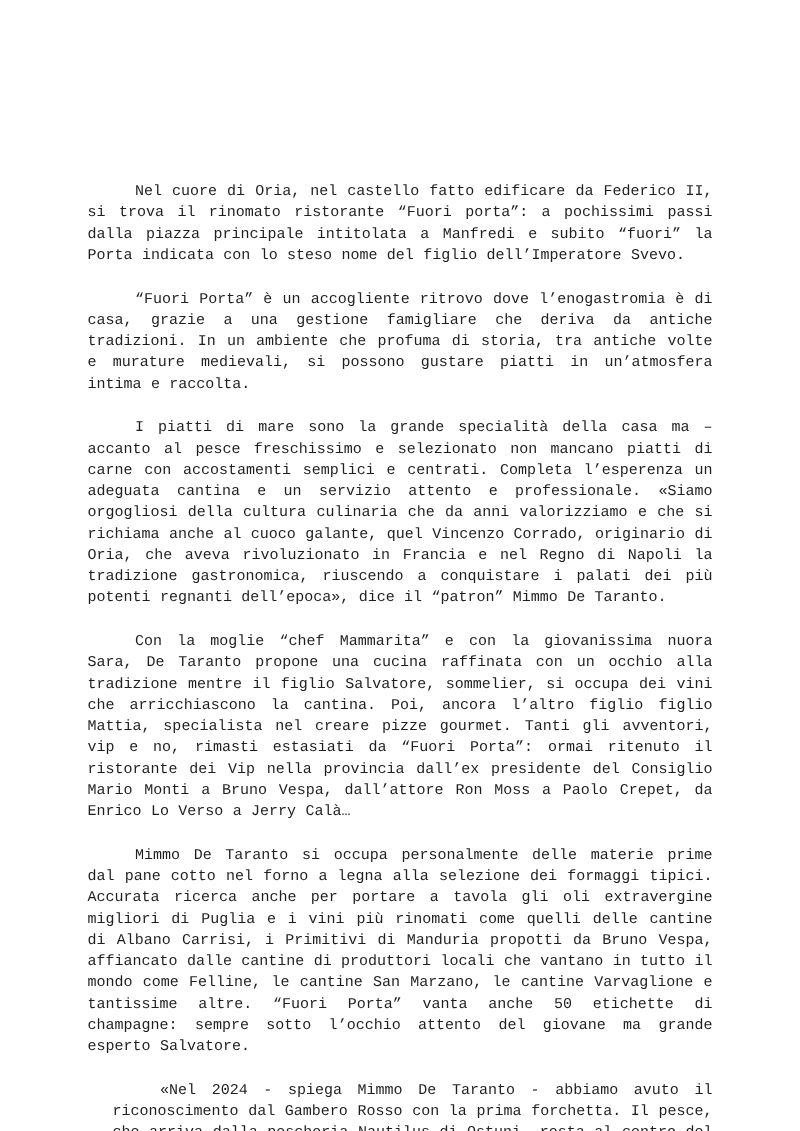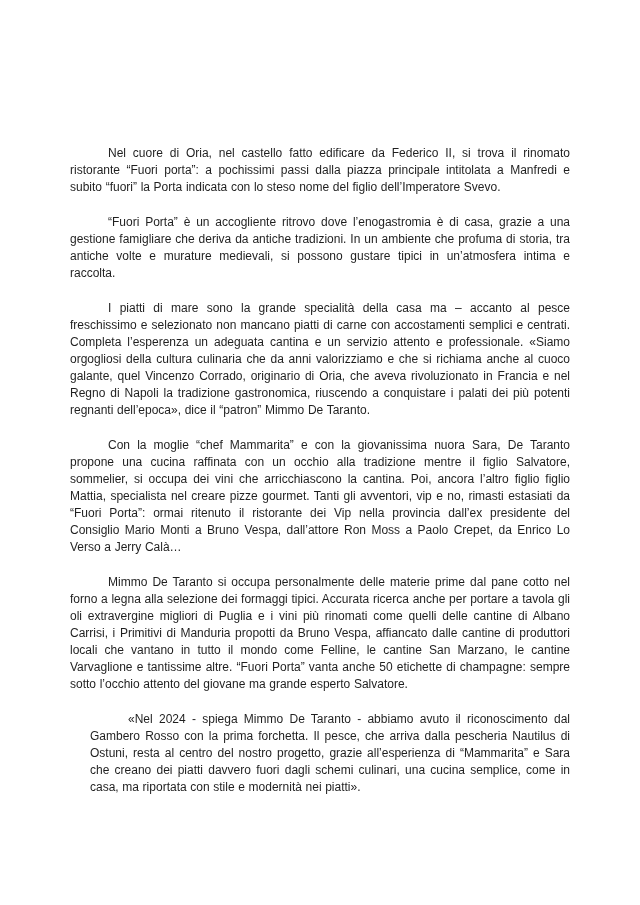--- a/index.html
+++ b/index.html
@@ -8,21 +8,21 @@
     background: #ffffff;
   }
   .page {
     position: relative;
     width: 640px;
     height: 905px;
     background: #ffffff;
     overflow: hidden;
     box-sizing: border-box;
     padding: 145px 70px 0 70px;
-    font-family: Liberation Sans, sans-serif;
+    font-family: Liberation Mono, monospace;
   }
   .article-body {
     width: 500px;
   }
   .paragraph {
     margin: 0 0 18px 0;
     font-size: 12px;
     line-height: 17px;
     font-weight: 400;
     color: #1f1f1f;
@@ -36,19 +36,19 @@
     margin-bottom: 0;
     margin-left: 20px;
   }
 </style>
 </head>
 <body>
 
 <div class="page">
   <div class="article-body">
     <p class="paragraph">Nel cuore di Oria, nel castello fatto edificare da Federico II, si trova il rinomato ristorante “Fuori porta”: a pochissimi passi dalla piazza principale intitolata a Manfredi e subito “fuori” la Porta indicata con lo steso nome del figlio dell’Imperatore Svevo.</p>
-    <p class="paragraph">“Fuori Porta” è un accogliente ritrovo dove l’enogastromia è di casa, grazie a una gestione famigliare che deriva da antiche tradizioni. In un ambiente che profuma di storia, tra antiche volte e murature medievali, si possono gustare tipici in un’atmosfera intima e raccolta.</p>
+    <p class="paragraph">“Fuori Porta” è un accogliente ritrovo dove l’enogastromia è di casa, grazie a una gestione famigliare che deriva da antiche tradizioni. In un ambiente che profuma di storia, tra antiche volte e murature medievali, si possono gustare piatti in un’atmosfera intima e raccolta.</p>
     <p class="paragraph">I piatti di mare sono la grande specialità della casa ma – accanto al pesce freschissimo e selezionato non mancano piatti di carne con accostamenti semplici e centrati. Completa l’esperenza un adeguata cantina e un servizio attento e professionale. «Siamo orgogliosi della cultura culinaria che da anni valorizziamo e che si richiama anche al cuoco galante, quel Vincenzo Corrado, originario di Oria, che aveva rivoluzionato in Francia e nel Regno di Napoli la tradizione gastronomica, riuscendo a conquistare i palati dei più potenti regnanti dell’epoca», dice il “patron” Mimmo De Taranto.</p>
     <p class="paragraph">Con la moglie “chef Mammarita” e con la giovanissima nuora Sara, De Taranto propone una cucina raffinata con un occhio alla tradizione mentre il figlio Salvatore, sommelier, si occupa dei vini che arricchiascono la cantina. Poi, ancora l’altro figlio figlio Mattia, specialista nel creare pizze gourmet. Tanti gli avventori, vip e no, rimasti estasiati da “Fuori Porta”: ormai ritenuto il ristorante dei Vip nella provincia dall’ex presidente del Consiglio Mario Monti a Bruno Vespa, dall’attore Ron Moss a Paolo Crepet, da Enrico Lo Verso a Jerry Calà…</p>
     <p class="paragraph">Mimmo De Taranto si occupa personalmente delle materie prime dal pane cotto nel forno a legna alla selezione dei formaggi tipici. Accurata ricerca anche per portare a tavola gli oli extravergine migliori di Puglia e i vini più rinomati come quelli delle cantine di Albano Carrisi, i Primitivi di Manduria propotti da Bruno Vespa, affiancato dalle cantine di produttori locali che vantano in tutto il mondo come Felline, le cantine San Marzano, le cantine Varvaglione e tantissime altre. “Fuori Porta” vanta anche 50 etichette di champagne: sempre sotto l’occhio attento del giovane ma grande esperto Salvatore.</p>
     <p class="paragraph">«Nel 2024 - spiega Mimmo De Taranto - abbiamo avuto il riconoscimento dal Gambero Rosso con la prima forchetta. Il pesce, che arriva dalla pescheria Nautilus di Ostuni, resta al centro del nostro progetto, grazie all’esperienza di “Mammarita” e Sara che creano dei piatti davvero fuori dagli schemi culinari, una cucina semplice, come in casa, ma riportata con stile e modernità nei piatti».</p>
   </div>
 </div>
 
 </body></html>

